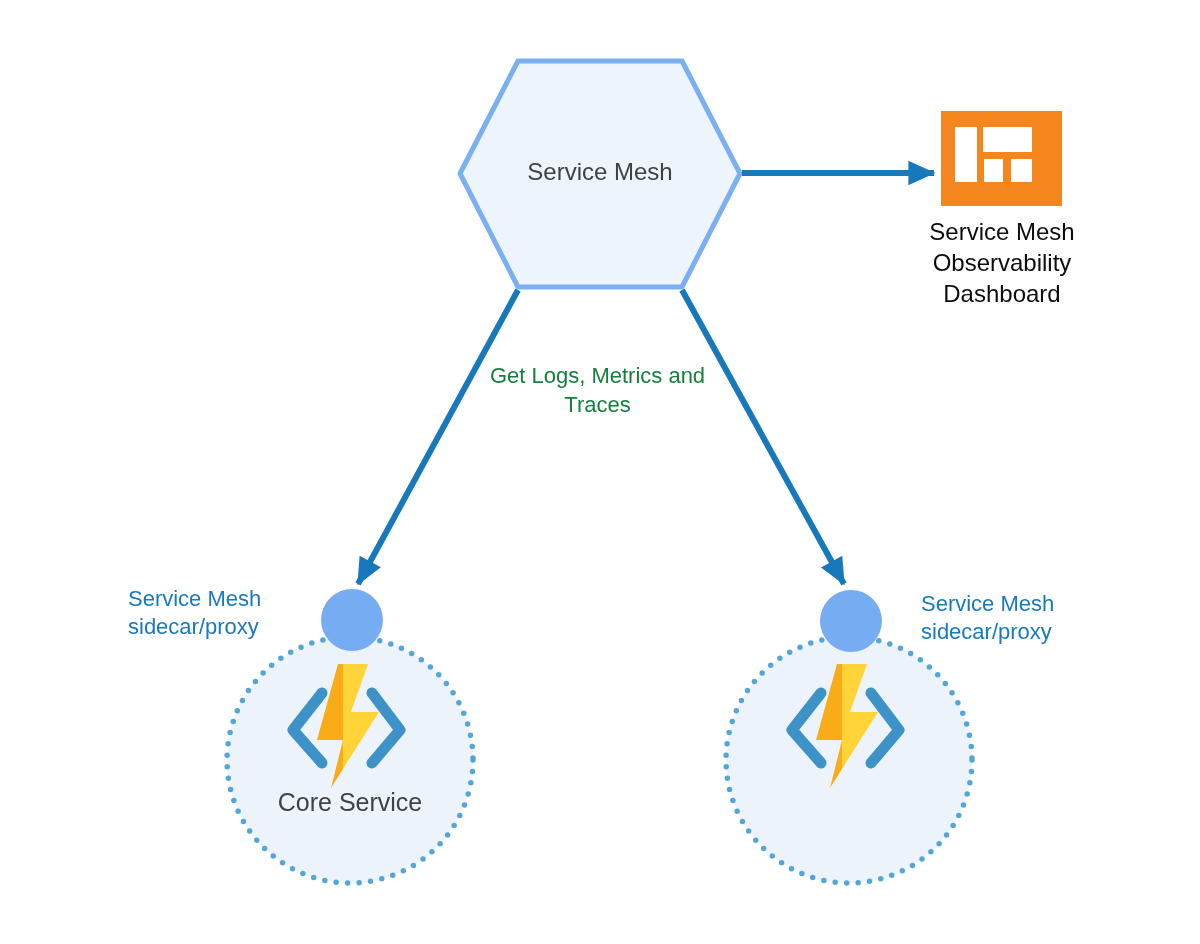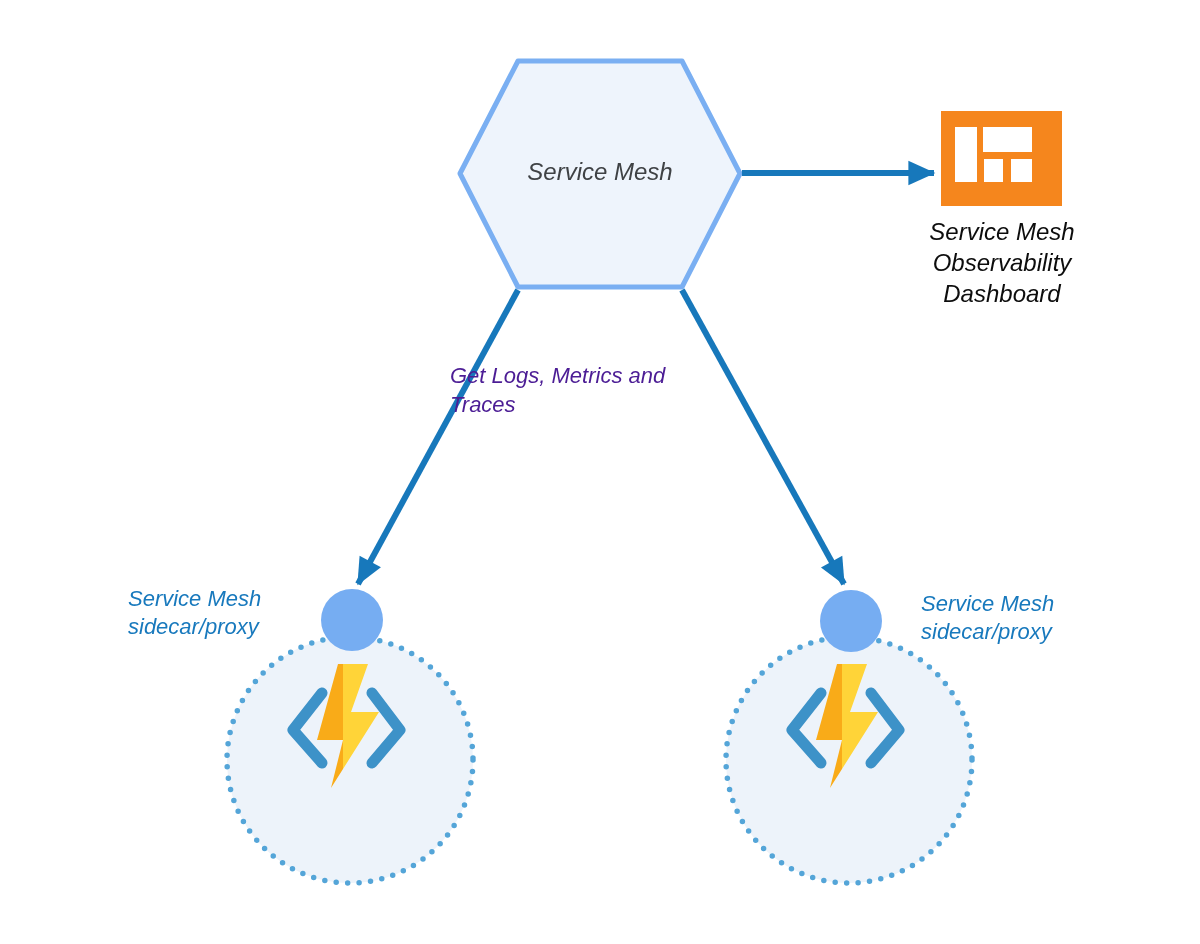--- a/index.html
+++ b/index.html
@@ -4,32 +4,32 @@
 <style>
   html,body{margin:0;padding:0;background:#ffffff;}
   .canvas{
     position:relative;
     width:1200px;height:944px;
     background:#ffffff;
     font-family:"Liberation Sans", sans-serif;
     overflow:hidden;
   }
   .canvas svg{position:absolute;left:0;top:0;}
-  .lbl{position:absolute;white-space:pre-line;font-style:italic;}
+  .lbl{position:absolute;white-space:pre-line;}
   .lbl-hex{
     left:460px;top:158px;width:280px;
     text-align:center;font-size:24px;color:#3f4245;
   }
   .lbl-dashboard{
     left:892px;top:216px;width:220px;
     text-align:center;font-size:24px;line-height:31px;color:#0d0d0d;
   }
   .lbl-edge{
     left:450px;top:361px;width:295px;
-    text-align:left;font-size:22px;line-height:29px;color:#4c1d95;
+    text-align:center;font-size:22px;line-height:29px;color:#15803d;
   }
   .lbl-sidecar{
     font-size:22px;line-height:28px;color:#1879bd;text-align:left;
   }
   .lbl-sidecar-left{left:128px;top:585px;}
   .lbl-sidecar-right{left:921px;top:590px;}
   .lbl-service{
     text-align:center;font-size:25px;line-height:30px;color:#3f4245;
   }
   .lbl-core{left:250px;top:787px;width:200px;}
@@ -92,15 +92,16 @@
 
   <div class="lbl lbl-edge">Get Logs, Metrics and
 Traces</div>
 
   <div class="lbl lbl-sidecar lbl-sidecar-left">Service Mesh
 sidecar/proxy</div>
 
   <div class="lbl lbl-sidecar lbl-sidecar-right">Service Mesh
 sidecar/proxy</div>
 
+  <div class="lbl lbl-service lbl-core">Core Service</div>
 
 
 </div>
 
 </body></html>

